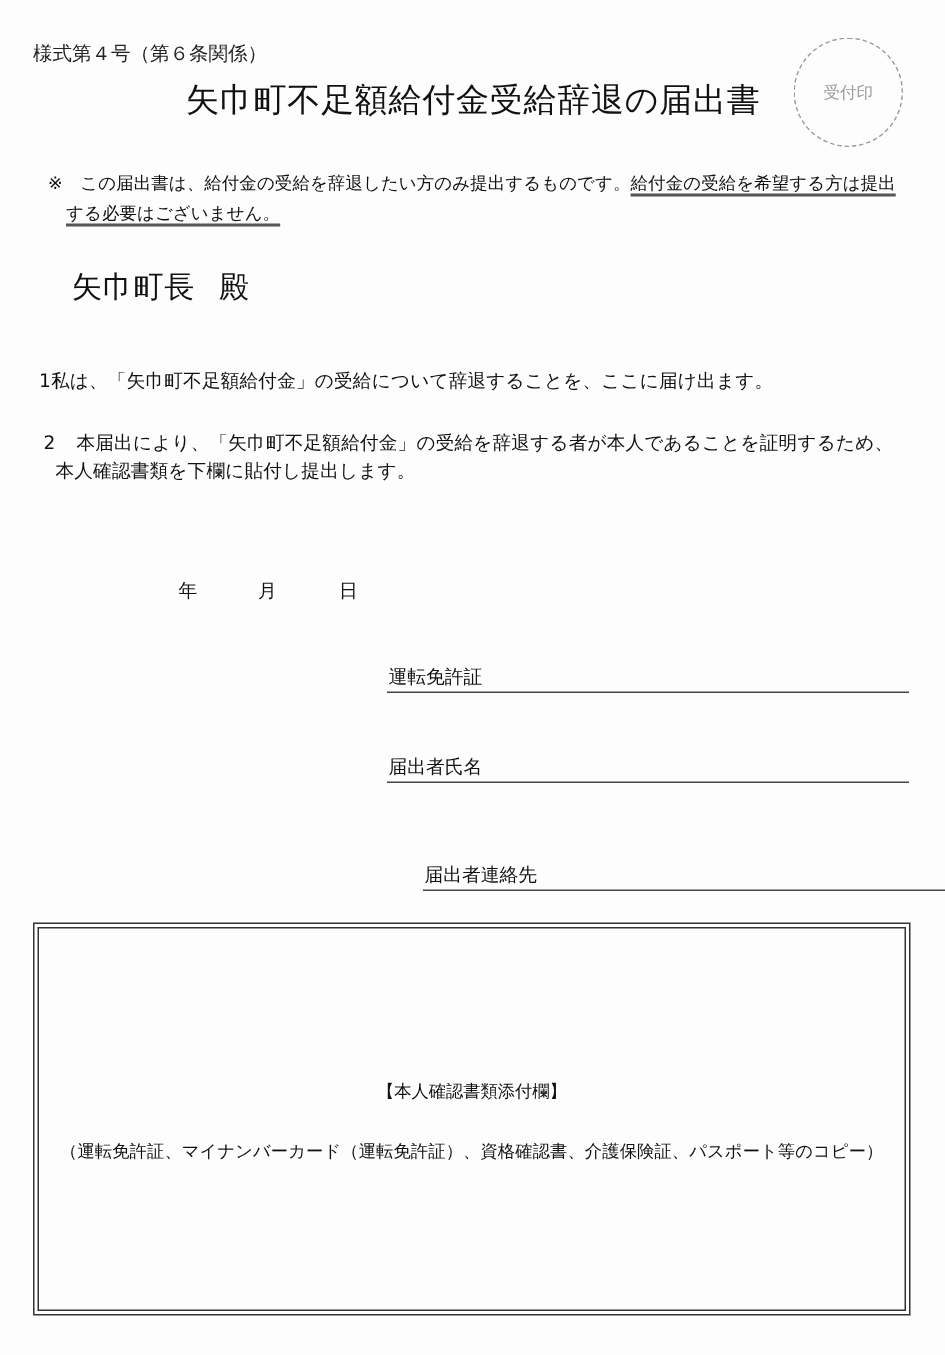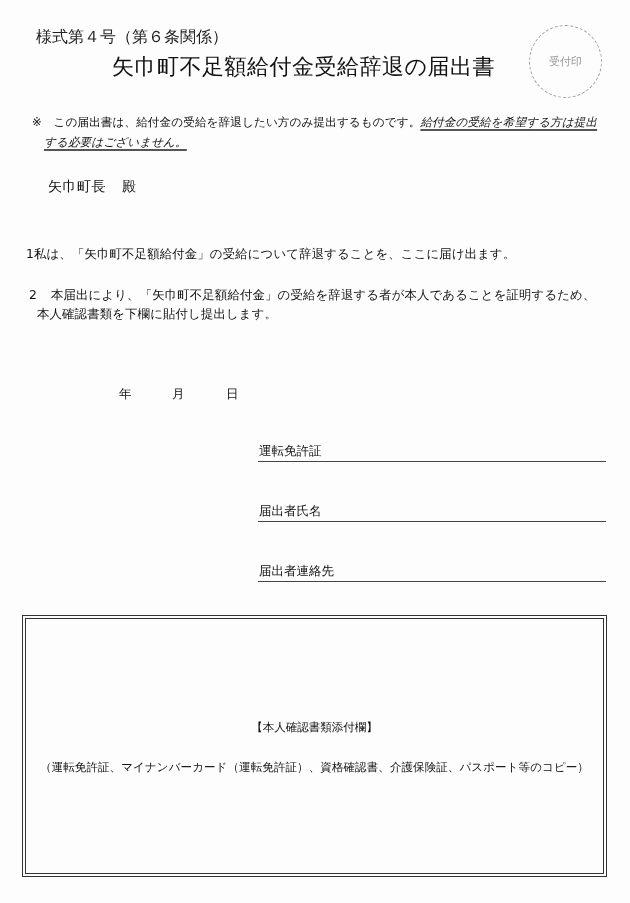--- a/index.html
+++ b/index.html
@@ -11,28 +11,28 @@
       width: 630px;
       height: 903px;
       position: relative;
       overflow: hidden;
       font-family: "DejaVu Sans", "Liberation Sans", sans-serif;
       color: #111;
     }
     .abs { position: absolute; white-space: nowrap; }
 
     .form-number {
-      left: 36px; top: 27px;
+      left: 22px; top: 27px;
       font-family: Liberation Mono, monospace;
-      font-size: 16px;
+      font-size: 13px;
       color: #222;
       letter-spacing: 0px;
     }
     .title {
-      left: 112px; top: 52px;
+      left: 124px; top: 52px;
       font-size: 22px;
       letter-spacing: 0.5px;
       color: #111;
     }
     .stamp {
       left: 529px; top: 25px;
       width: 73px; height: 73px;
       border: 1.3px dashed #9a9a9a;
       border-radius: 50%;
       display: flex;
@@ -51,26 +51,25 @@
       color: #111;
       letter-spacing: 0.1px;
     }
     .note-line1 { left: 32px; top: 115px; }
     .note-line2 { left: 44px; top: 135px; }
     .ul {
       text-decoration: underline;
       text-decoration-color: #555;
       text-underline-offset: 3px;
       text-decoration-thickness: 1.5px;
-      font-style: italic;
     }
 
     .addressee {
       left: 48px; top: 178px;
-      font-size: 14px;
+      font-size: 20px;
       letter-spacing: 0.5px;
     }
     .addressee .sp { display: inline-block; width: 16px; }
 
     .item {
       font-size: 12.4px;
       letter-spacing: 0.15px;
     }
     .item1 { left: 12px; top: 246px; text-align: right; }
     .item2a { left: 29px; top: 287px; }
@@ -87,21 +86,21 @@
       left: 258px;
       width: 348px;
       height: 20px;
       border-bottom: 1.3px solid #444;
       font-size: 12.5px;
       box-sizing: border-box;
     }
     .field-label { position: absolute; left: 1px; bottom: 1px; }
     .field1 { top: 442px; }
     .field2 { top: 502px; text-align: center; }
-    .field3 { top: 562px; }
+    .field3 { top: 574px; margin-left: 24px; }
 
     .attach-box {
       left: 22px; top: 615px;
       width: 585px; height: 262px;
       border: 4px double #333;
       box-sizing: border-box;
     }
     .attach-title {
       position: absolute;
       left: 0; right: 0;

